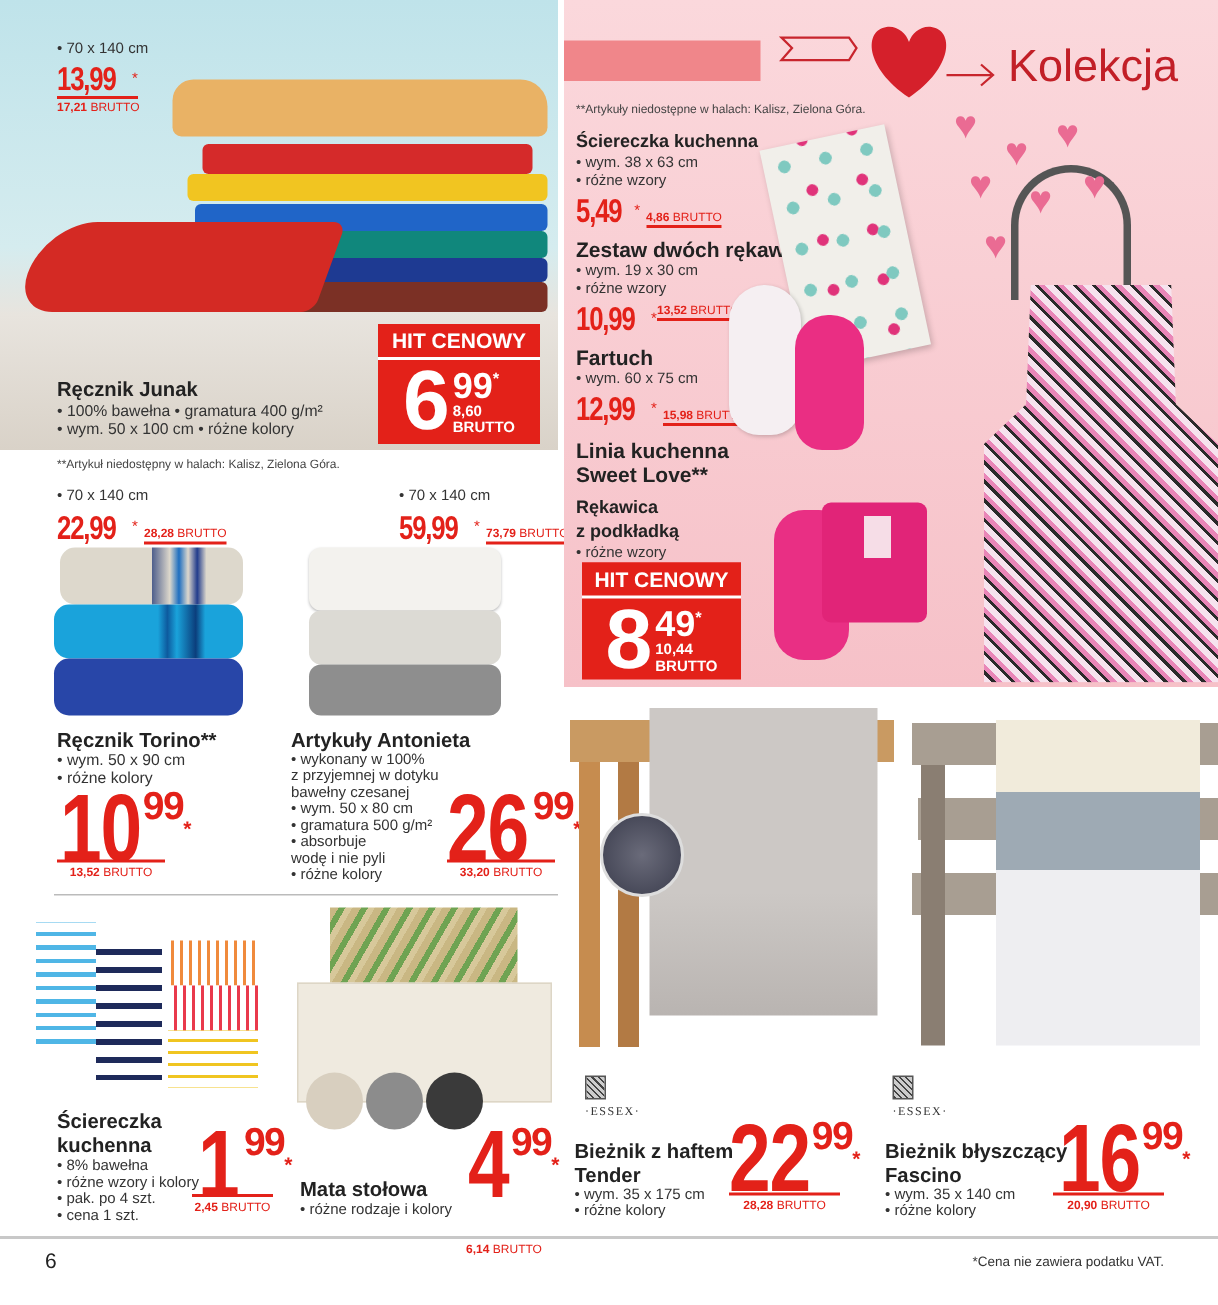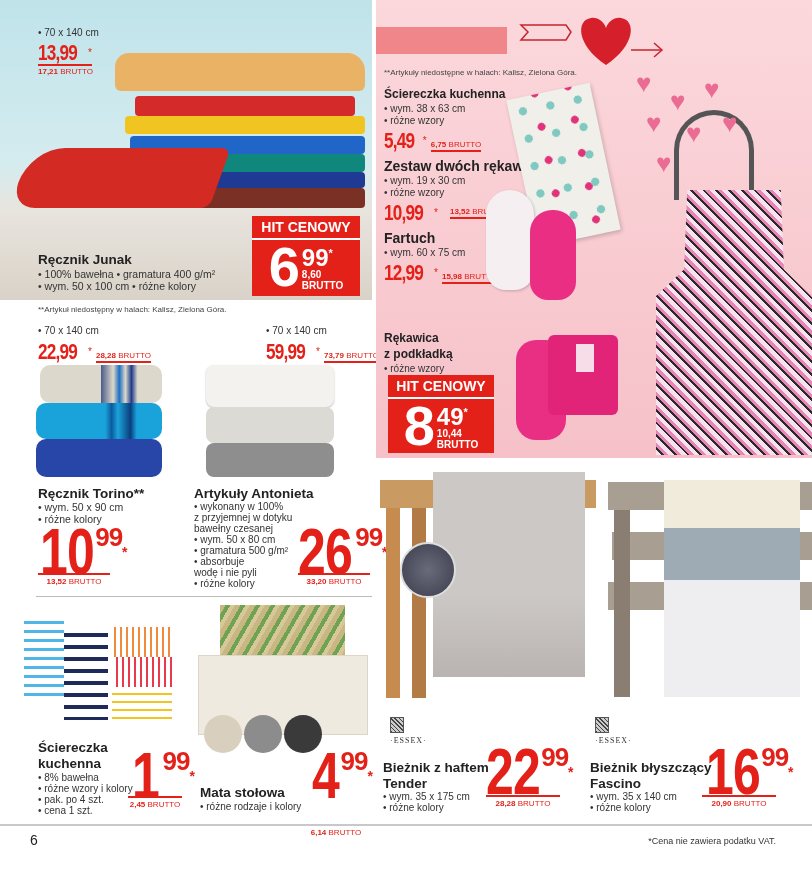--- a/index.html
+++ b/index.html
@@ -167,45 +167,50 @@
 <div class="abs bline" style="left:310px;top:824px;width:52px"><b>6,14</b> <span>BRUTTO</span></div>
 
 <div class="abs" style="left:376px;top:0;width:436px;height:458px;background:linear-gradient(180deg,#fbd8dc 0%,#f6c1c8 100%);">
   <div class="abs" style="left:0;top:27px;width:131px;height:27px;background:#f0868a"></div>
   <svg class="abs" style="left:140px;top:10px" width="150" height="60" viewBox="0 0 150 60">
     <path d="M5 15 L50 15 L55 22 L50 30 L5 30 L12 22 Z" fill="none" stroke="#c8252d" stroke-width="1.5"></path>
     <path d="M90 55 C60 35 60 10 75 8 C82 7 88 12 90 18 C92 12 98 7 105 8 C120 10 120 35 90 55 Z" fill="#d5202b"></path>
     <line x1="115" y1="40" x2="145" y2="40" stroke="#c8252d" stroke-width="1.5"></line>
     <path d="M138 33 L146 40 L138 47" fill="none" stroke="#c8252d" stroke-width="1.5"></path>
   </svg>
+  <div class="abs" style="left:296px;top:28px;font-size:30px;color:#c21f27;font-weight:400">Kolekcja</div>
   <div class="abs" style="left:8px;top:68px;font-size:8px;color:#444">**Artykuły niedostępne w halach: Kalisz, Zielona Góra.</div>
 
   <div class="abs title" style="left:8px;top:86px;font-size:12px">Ściereczka kuchenna</div>
   <div class="abs bul" style="left:8px;top:103px;font-size:10px">• wym. 38 x 63 cm</div>
   <div class="abs bul" style="left:8px;top:115px;font-size:10px">• różne wzory</div>
   <div class="abs" style="left:8px;top:130px;display:flex;align-items:flex-end;gap:4px">
     <span class="red small-price"><span class="cond">5,49</span><sup>*</sup></span>
-    <span class="brutto"><span>6,75</span> <span class="lbl">BRUTTO</span></span>
+    <span class="brutto"><span>4,86</span> <span class="lbl">BRUTTO</span></span>
   </div>
 
   <div class="abs title" style="left:8px;top:158px;font-size:14px">Zestaw dwóch rękawic</div>
   <div class="abs bul" style="left:8px;top:175px;font-size:10px">• wym. 19 x 30 cm</div>
   <div class="abs bul" style="left:8px;top:187px;font-size:10px">• różne wzory</div>
-  <div class="abs" style="left:8px;top:202px;display:flex;align-items:center;gap:12px">
+  <div class="abs" style="left:8px;top:202px;display:flex;align-items:flex-start;gap:0">
     <span class="red small-price"><span class="cond">10,99</span><sup>*</sup></span>
     <span class="brutto"><span>13,52</span> <span class="lbl">BRUTTO</span></span>
   </div>
 
   <div class="abs title" style="left:8px;top:230px;font-size:14px">Fartuch</div>
   <div class="abs bul" style="left:8px;top:247px;font-size:10px">• wym. 60 x 75 cm</div>
   <div class="abs" style="left:8px;top:262px;display:flex;align-items:flex-end;gap:4px">
     <span class="red small-price"><span class="cond">12,99</span><sup>*</sup></span>
     <span class="brutto"><span>15,98</span> <span class="lbl">BRUTTO</span></span>
   </div>
 
+  <div class="abs title" style="left:8px;top:292px;font-size:14px">
+      <div>Linia kuchenna</div>
+      <div>Sweet Love**</div>
+    </div>
   <div class="abs title" style="left:8px;top:330px;font-size:12px">
       <div>Rękawica</div>
       <div>z podkładką</div>
     </div>
   <div class="abs bul" style="left:8px;top:363px;font-size:10px">• różne wzory</div>
 
   <div class="abs hit" style="left:12px;top:375px;width:106px;height:78px">
     <div class="hd">HIT CENOWY</div>
     <div class="bd">
       <span class="n">8</span>

